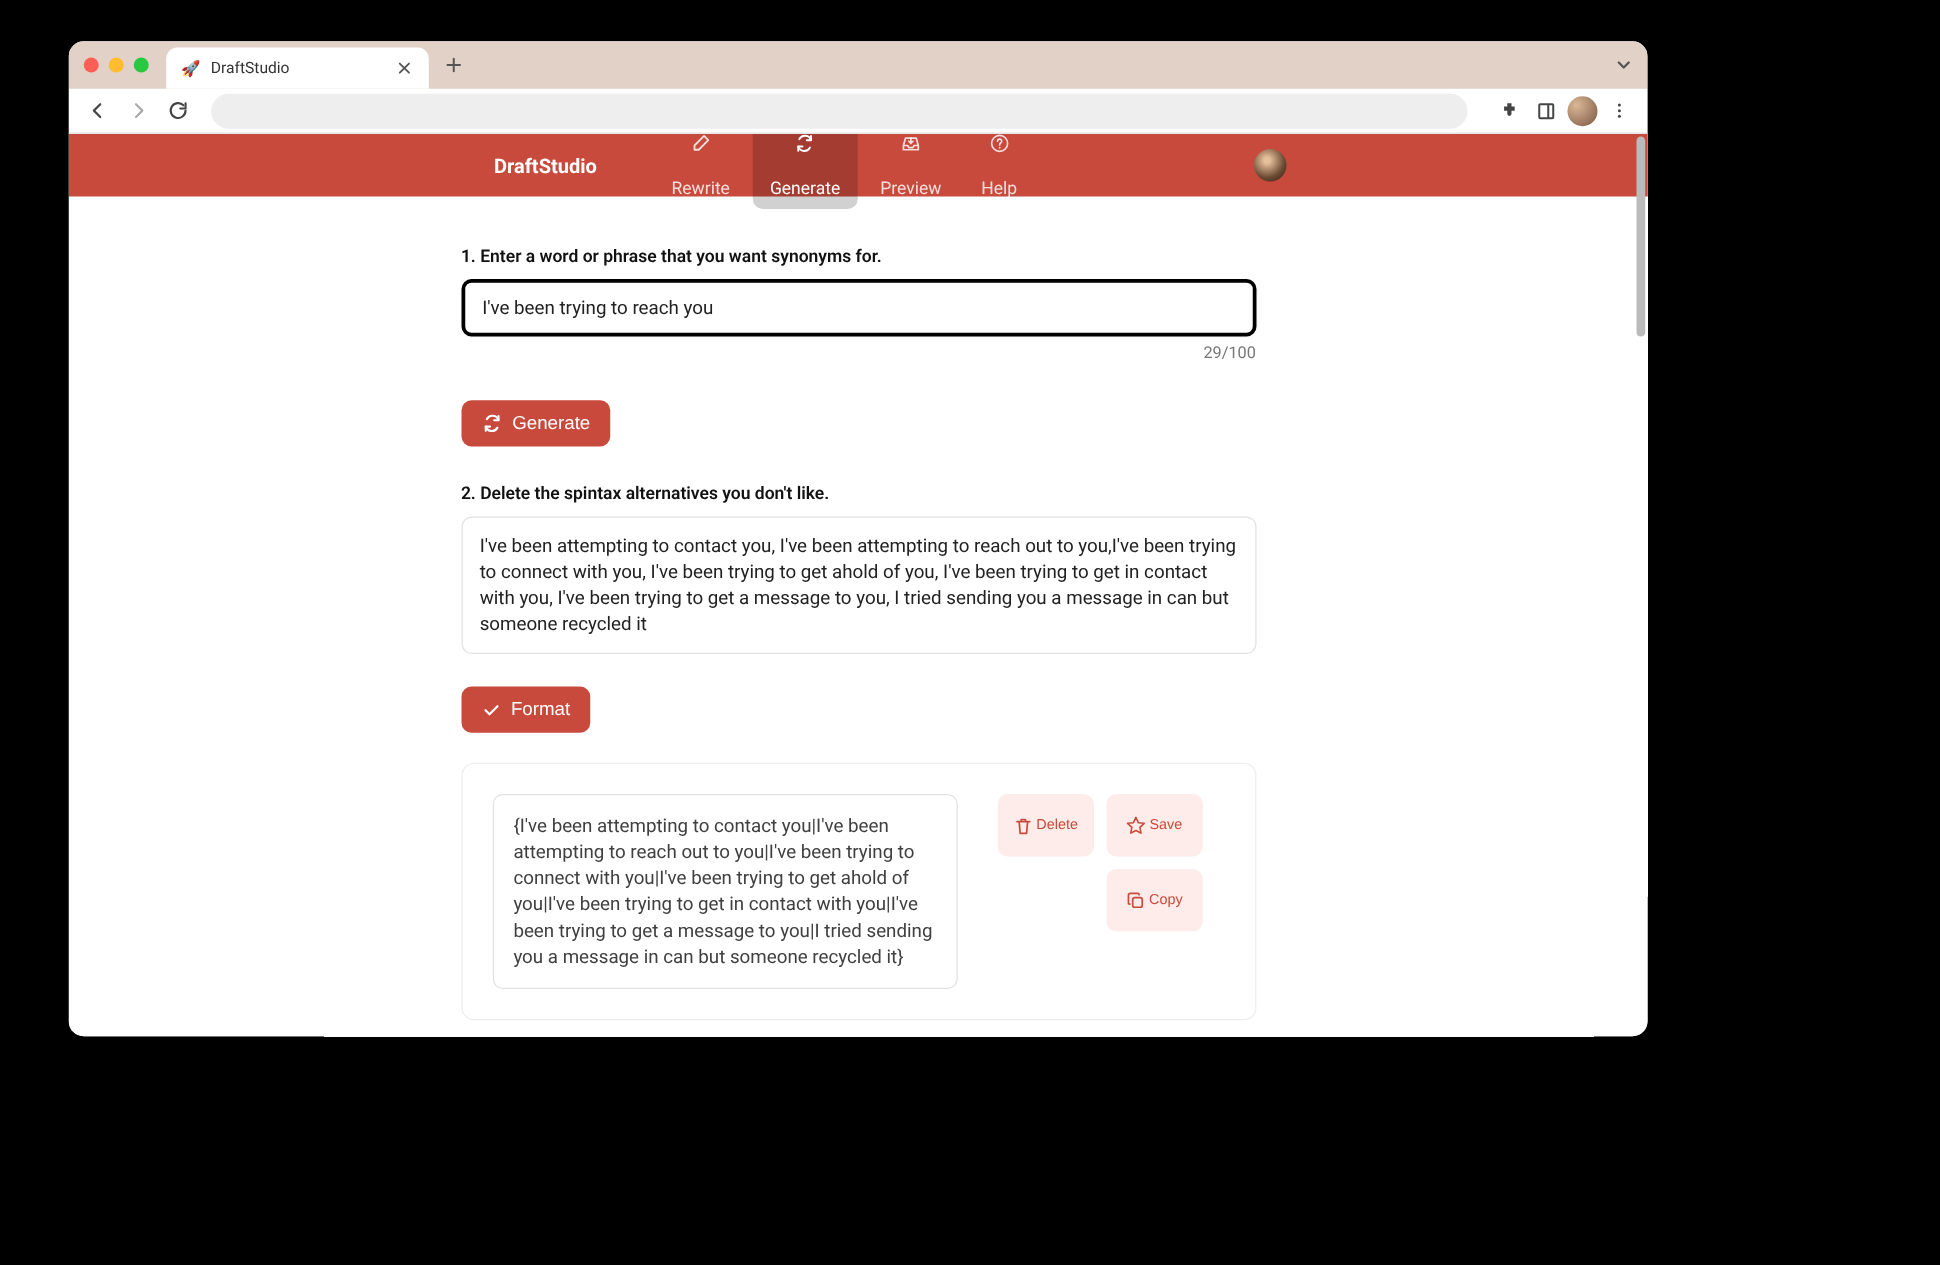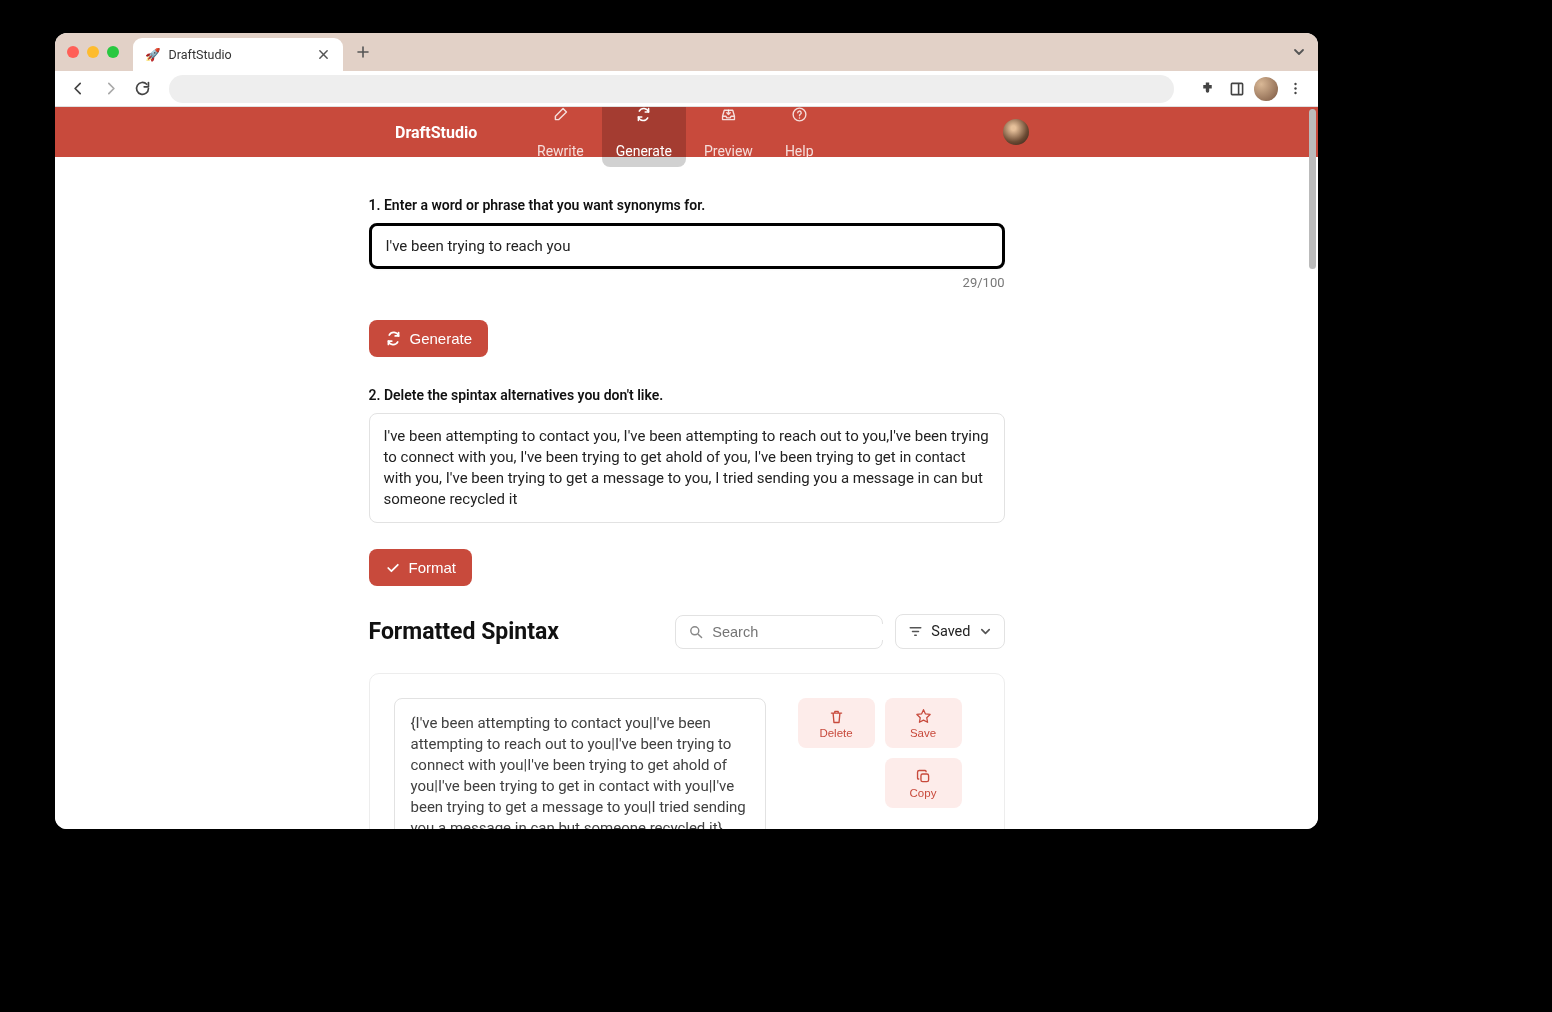--- a/index.html
+++ b/index.html
@@ -303,21 +303,21 @@
       width: 164px;
     }
     .action-btn {
       background: #fdecea;
       color: #c84a3c;
       border: none;
       border-radius: 8px;
       width: 77px;
       height: 50px;
       display: flex;
-      flex-direction: column;
+      flex-direction: row;
       align-items: center;
       justify-content: center;
       gap: 2px;
       font-size: 11.5px;
       cursor: pointer;
     }
     svg { display: block; }
   </style>
 </head>
 <body>
@@ -461,45 +461,20 @@
 
       <button class="btn-primary" style="margin-top:22px; margin-bottom:0;">
         <span>
           <svg width="16" height="16" viewBox="0 0 20 20">
               <path d="M4 10l4 4 8-8" stroke="currentColor" stroke-width="2.2" fill="none" stroke-linecap="round" stroke-linejoin="round"></path>
             </svg>
         </span>
         <span>Format</span>
       </button>
 
-      <div class="section-header">
-        <div class="section-title">Formatted Spintax</div>
-        <div class="search-box">
-          <span>
-            <svg width="16" height="16" viewBox="0 0 20 20">
-                <circle cx="8.5" cy="8.5" r="5" stroke="#888" stroke-width="1.8" fill="none"></circle>
-                <path d="M13 13l4 4" stroke="#888" stroke-width="1.8" stroke-linecap="round"></path>
-              </svg>
-          </span>
-          <input placeholder="Search" style="">
-        </div>
-        <div class="filter-box">
-          <span>
-            <svg width="15" height="15" viewBox="0 0 20 20">
-                <path d="M3 5h14M6 10h8M9 15h2" stroke="#555" stroke-width="2" stroke-linecap="round"></path>
-              </svg>
-          </span>
-          <span>Saved</span>
-          <span>
-            <svg width="13" height="13" viewBox="0 0 14 14">
-                <path d="M3 5l4 4 4-4" stroke="#555" stroke-width="1.8" fill="none" stroke-linecap="round" stroke-linejoin="round"></path>
-              </svg>
-          </span>
-        </div>
-      </div>
 
       <div class="card">
         <div class="card-top">
           <div class="spintax-box">{I've been attempting to contact you|I've been attempting to reach out to you|I've been trying to connect with you|I've been trying to get ahold of you|I've been trying to get in contact with you|I've been trying to get a message to you|I tried sending you a message in can but someone recycled it}</div>
           <div class="card-actions">
             <button class="action-btn">
               <span>
                 <svg width="17" height="17" viewBox="0 0 20 20">
                     <path d="M4 6h12M8 6V4h4v2M6 6l1 11h6l1-11" stroke="currentColor" stroke-width="1.6" fill="none" stroke-linejoin="round" stroke-linecap="round"></path>
                   </svg>

